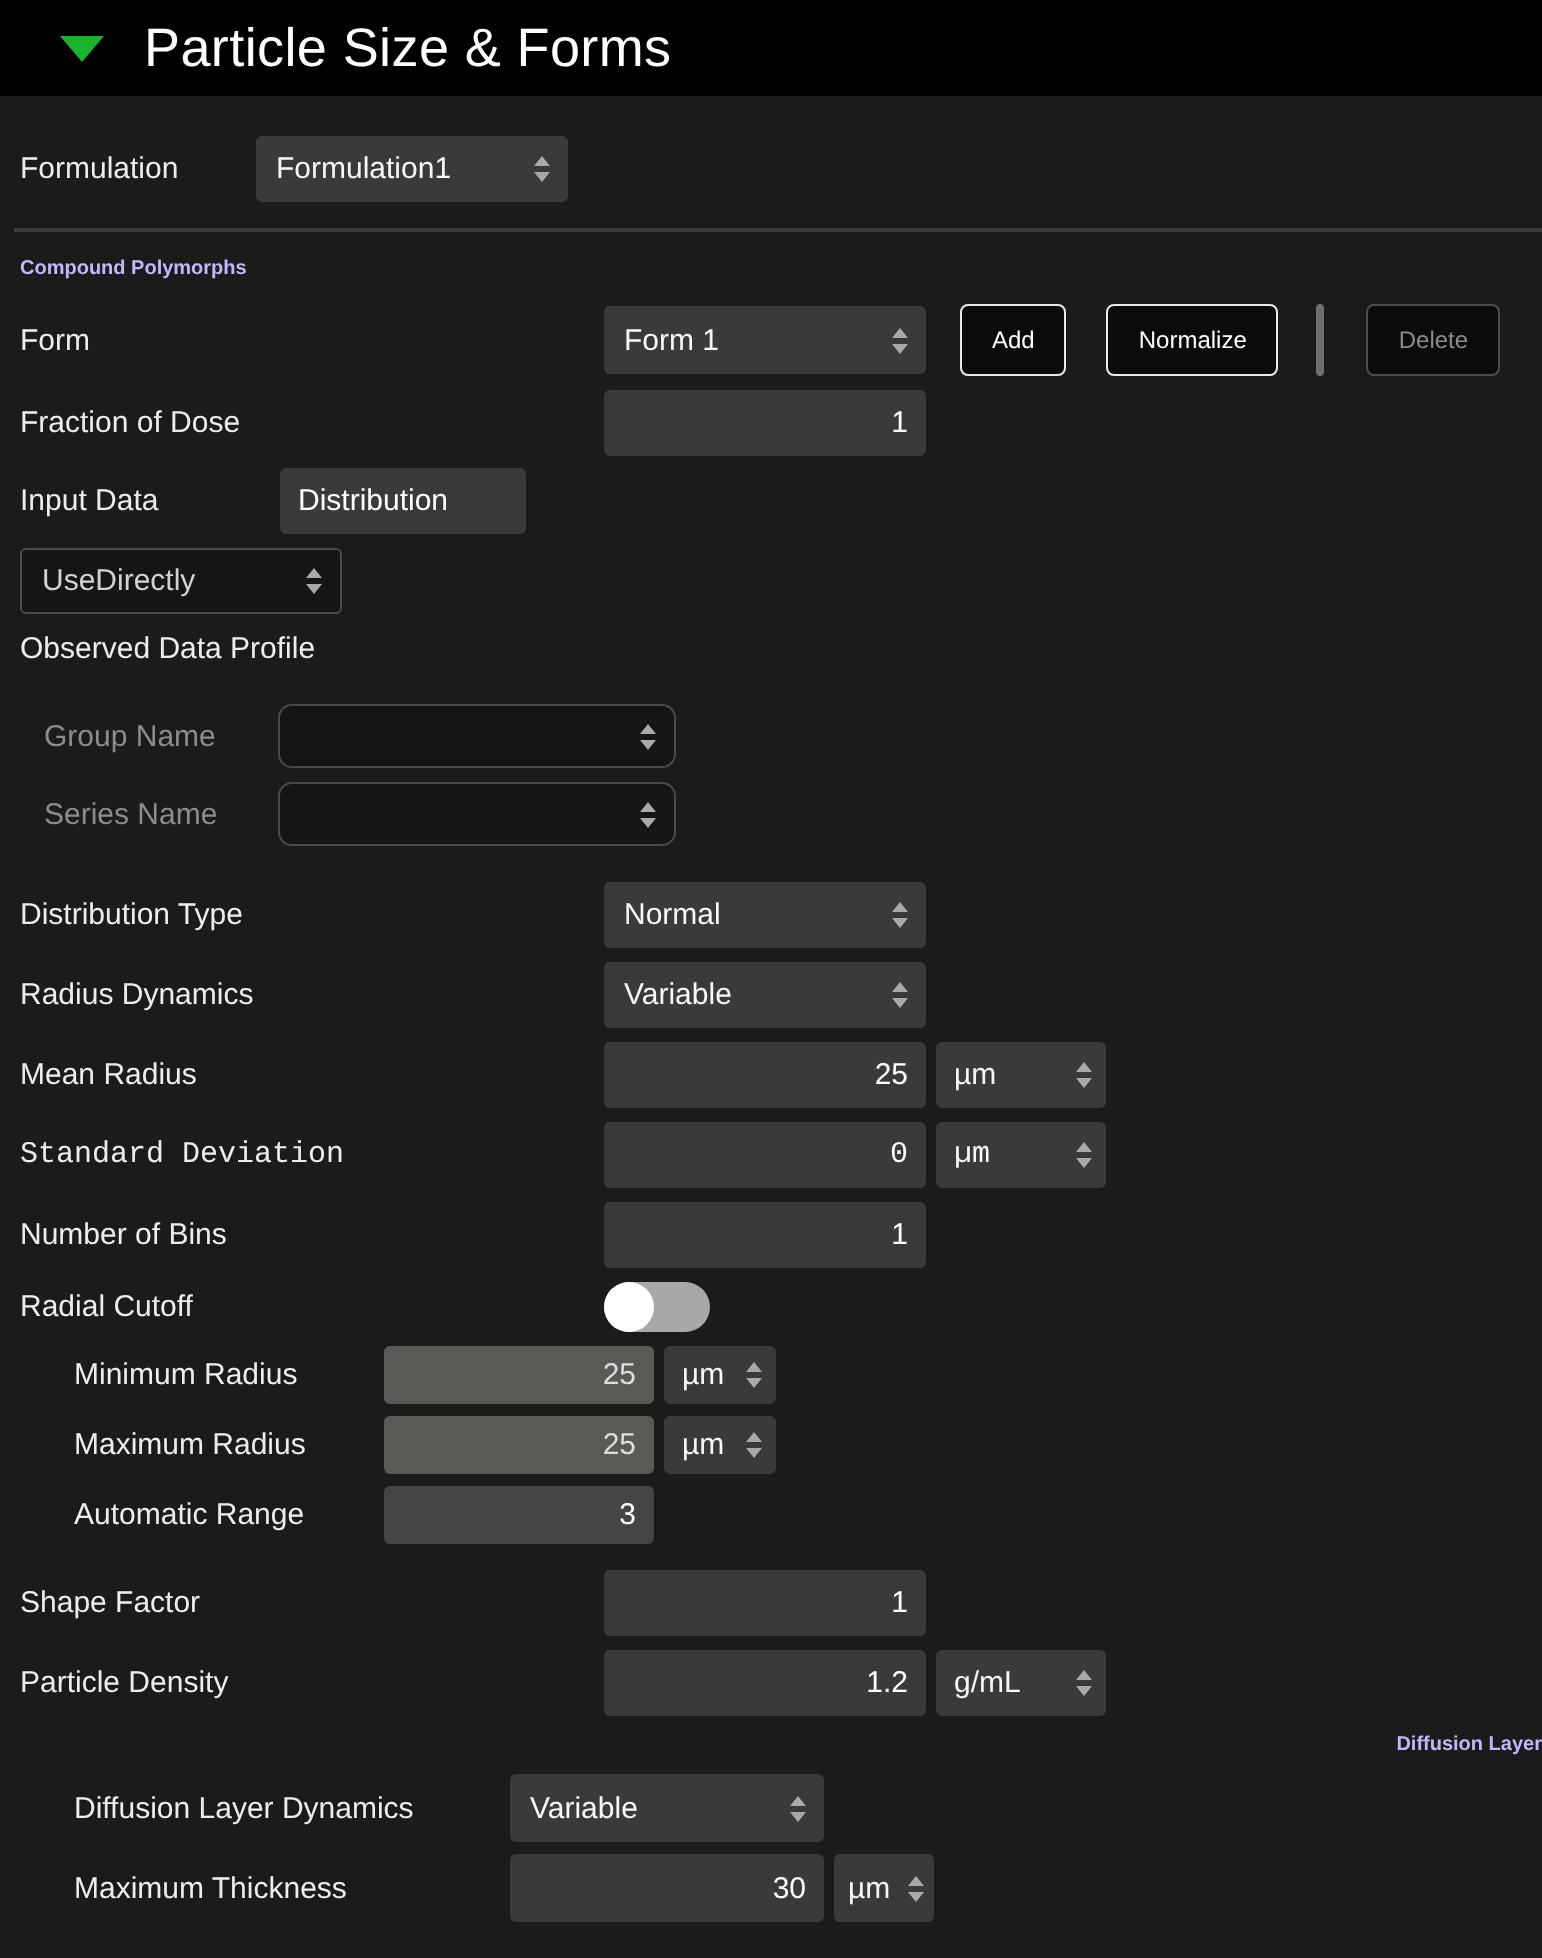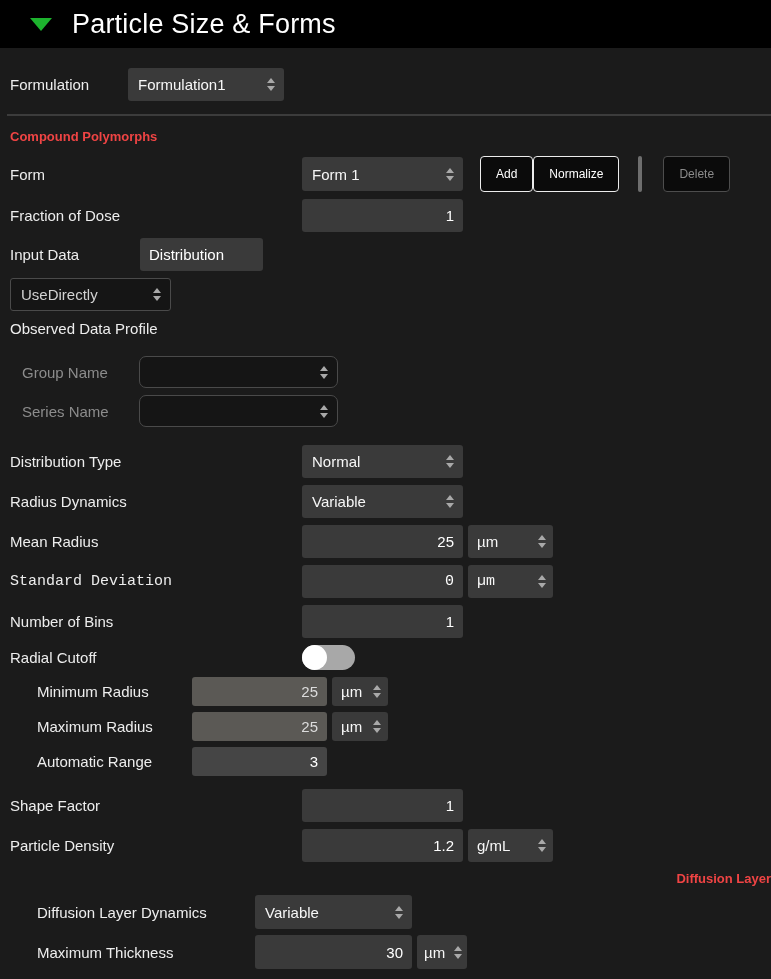--- a/index.html
+++ b/index.html
@@ -25,21 +25,21 @@
     cursor:pointer;
   }
   .title { font-size:27px; color:#fff; font-weight:400; letter-spacing:.2px; }
 
   
   .content { padding:20px 0 0 10px; }
 
   .row { display:flex; align-items:center; }
   .label { color:#ededed; }
   .label.dim { color:#8c8c8c; }
-  .section-head { font-weight:700; font-size:13px; color:#ef4444; }
+  .section-head { font-weight:700; font-size:10px; color:#c4b5fd; }
 
   
   .dropdown {
     background:#3a3a3a; border-radius:3px; height:33px;
     display:flex; align-items:center; justify-content:space-between;
     padding:0 9px 0 10px; cursor:pointer; color:#f7f7f7;
   }
   .dropdown.outline {
     background:#151515; border:1px solid #4a4a4a; color:#d2d2d2;
   }
@@ -135,21 +135,21 @@
   <div class="row" style="margin-bottom:7px;">
     <span class="label lbl-main">Form</span>
     <div class="dropdown w-main" style="height:34px;">
       <span>Form 1</span>
       <span class="spin">
           <i class="up"></i>
           <i class="down"></i>
         </span>
     </div>
     <button class="btn" style="margin-left:17px;">Add</button>
-    <button class="btn" style="margin-left:0;">Normalize</button>
+    <button class="btn" style="margin-left:20px;">Normalize</button>
     <span class="vsep" style="margin-left:19px;"></span>
     <button class="btn disabled" style="margin-left:21px;">Delete</button>
   </div>
 
   <div class="row" style="margin-bottom:6px;">
     <span class="label lbl-main">Fraction of Dose</span>
     <div class="num-input w-main">
       <span>1</span>
     </div>
   </div>

